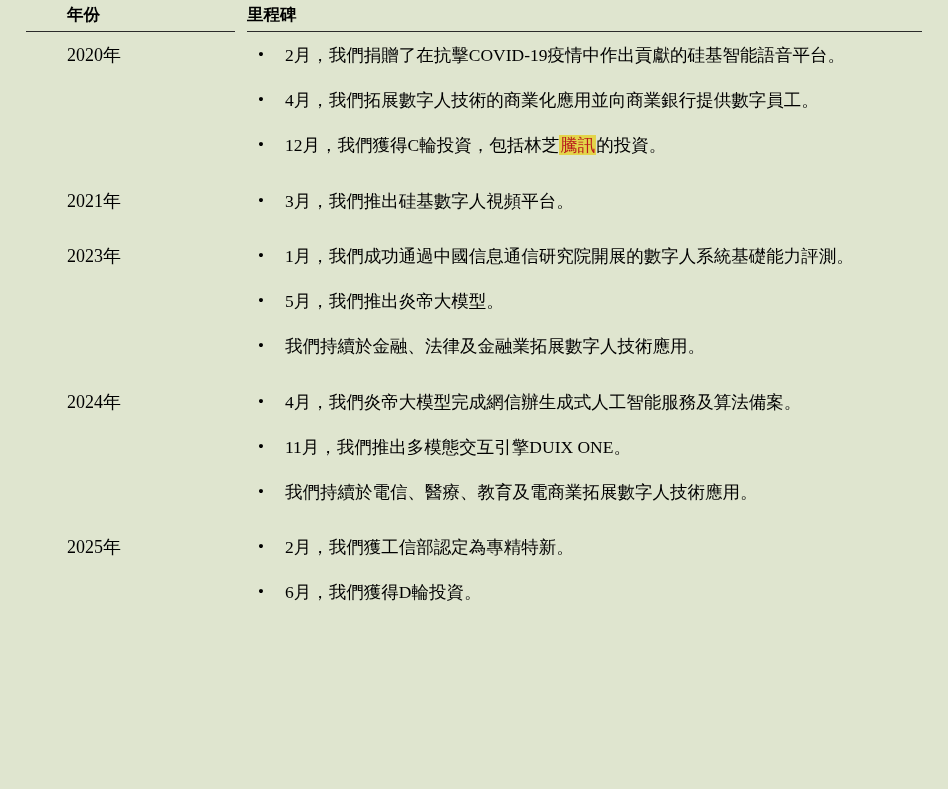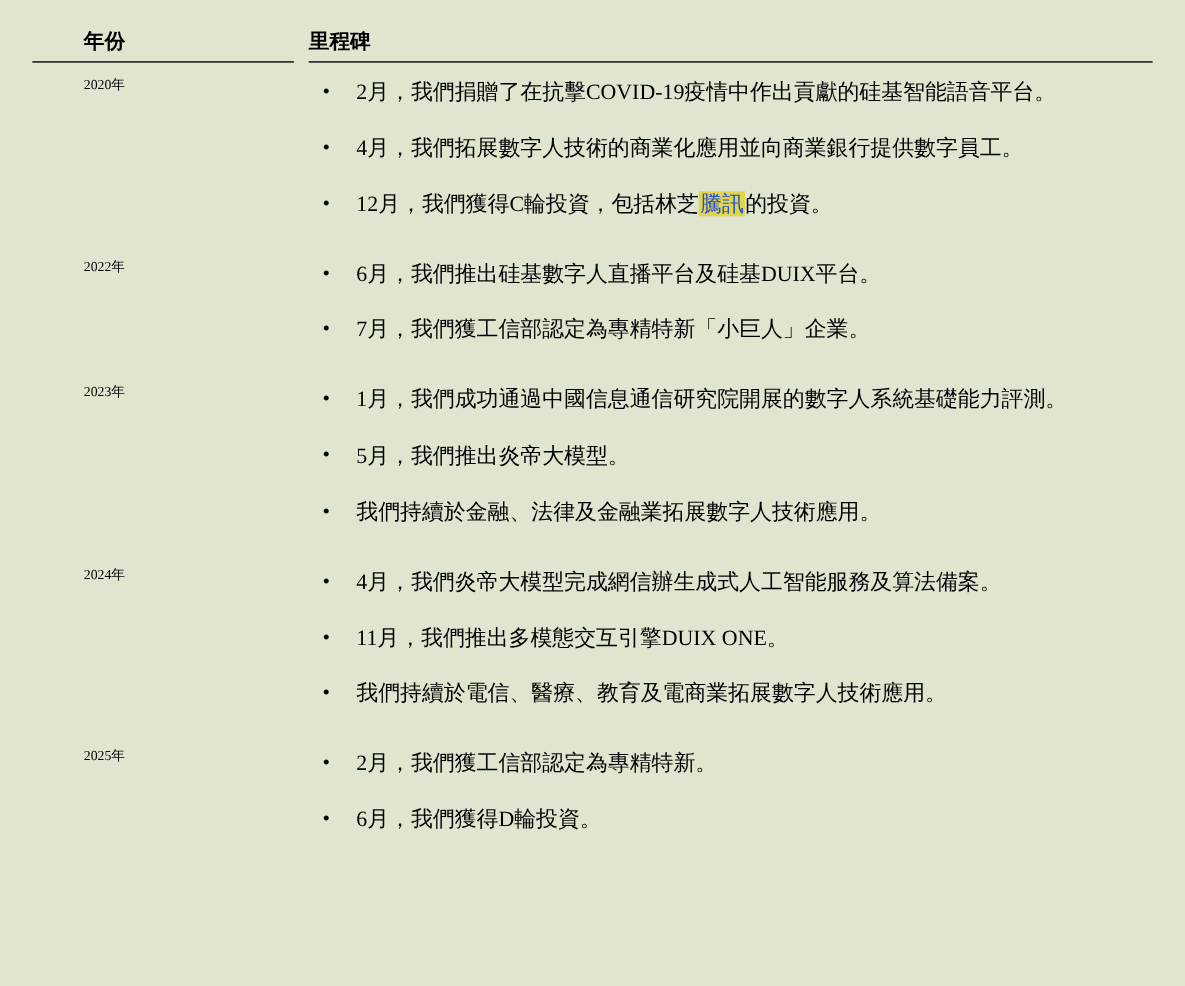--- a/index.html
+++ b/index.html
@@ -18,21 +18,20 @@
     position: relative;
     width: 948px;
     height: 789px;
     box-sizing: border-box;
     padding: 0 26px;
   }
   table.milestones {
     width: 896px;
     border-collapse: collapse;
     table-layout: fixed;
-    margin-top: 18px;
   }
   table.milestones col.c-year { width: 215px; }
   table.milestones col.c-mile { width: 681px; }
 
   thead th {
     font-family: "Liberation Serif", "DejaVu Serif", serif;
     font-weight: bold;
     font-size: 16.5px;
     padding: 4px 0 5px 0;
     border-bottom: 1.3px solid #2b2b2b;
@@ -54,21 +53,21 @@
 
   tbody td {
     vertical-align: top;
     font-size: 17.5px;
     line-height: 1.42;
     padding: 0;
   }
   td.year {
     padding-left: 41px;
     white-space: nowrap;
-    font-size: 11px;
+    font-size: 18px;
   }
   td.mile {
     padding-left: 0;
   }
   .bullet-row {
     display: flex;
     align-items: flex-start;
     margin-bottom: 20px;
   }
   .bullet-row.last {
@@ -89,21 +88,21 @@
     text-align: justify;
     text-justify: inter-ideograph;
     font-family: Liberation Serif, serif;
   }
   tbody tr.group > td {
     padding-top: 0;
   }
   .spacer-top { height: 11px; }
   mark.hl {
     background: #e3d44a;
-    color: #1d4ed8;
+    color: #b91c1c;
     padding: 0 1px;
   }
 </style>
 </head>
 <body>
 
 <div class="page">
   <table class="milestones">
     <colgroup>
       <col class="c-year">
@@ -132,30 +131,26 @@
               <span class="bullet-mark">•</span>
               <span class="bullet-text">4月，我們拓展數字人技術的商業化應用並向商業銀行提供數字員工。</span>
             </div>
             <div class="bullet-row last">
               <span class="bullet-mark">•</span>
               <span class="bullet-text">12月，我們獲得C輪投資，包括林芝<mark class="hl">騰訊</mark>的投資。</span>
             </div>
           </td>
         </tr>
         <tr class="group">
-          <td class="year"><div class="spacer-top"></div><span>2022年</span></td>
-          <td class="mile">
-            <div class="spacer-top"></div>
-            <div class="bullet-row">
-              <span class="bullet-mark">•</span>
-              <span class="bullet-text">6月，我們推出硅基數字人直播平台及硅基DUIX平台。</span>
-            </div>
-            <div class="bullet-row last">
-              <span class="bullet-mark">•</span>
-              <span class="bullet-text">7月，我們獲工信部認定為專精特新「小巨人」企業。</span>
+          <td class="year"><div class="spacer-top"></div><span>2021年</span></td>
+          <td class="mile">
+            <div class="spacer-top"></div>
+            <div class="bullet-row last">
+              <span class="bullet-mark">•</span>
+              <span class="bullet-text">3月，我們推出硅基數字人視頻平台。</span>
             </div>
           </td>
         </tr>
         <tr class="group">
           <td class="year"><div class="spacer-top"></div><span>2023年</span></td>
           <td class="mile">
             <div class="spacer-top"></div>
             <div class="bullet-row">
               <span class="bullet-mark">•</span>
               <span class="bullet-text">1月，我們成功通過中國信息通信研究院開展的數字人系統基礎能力評測。</span>

